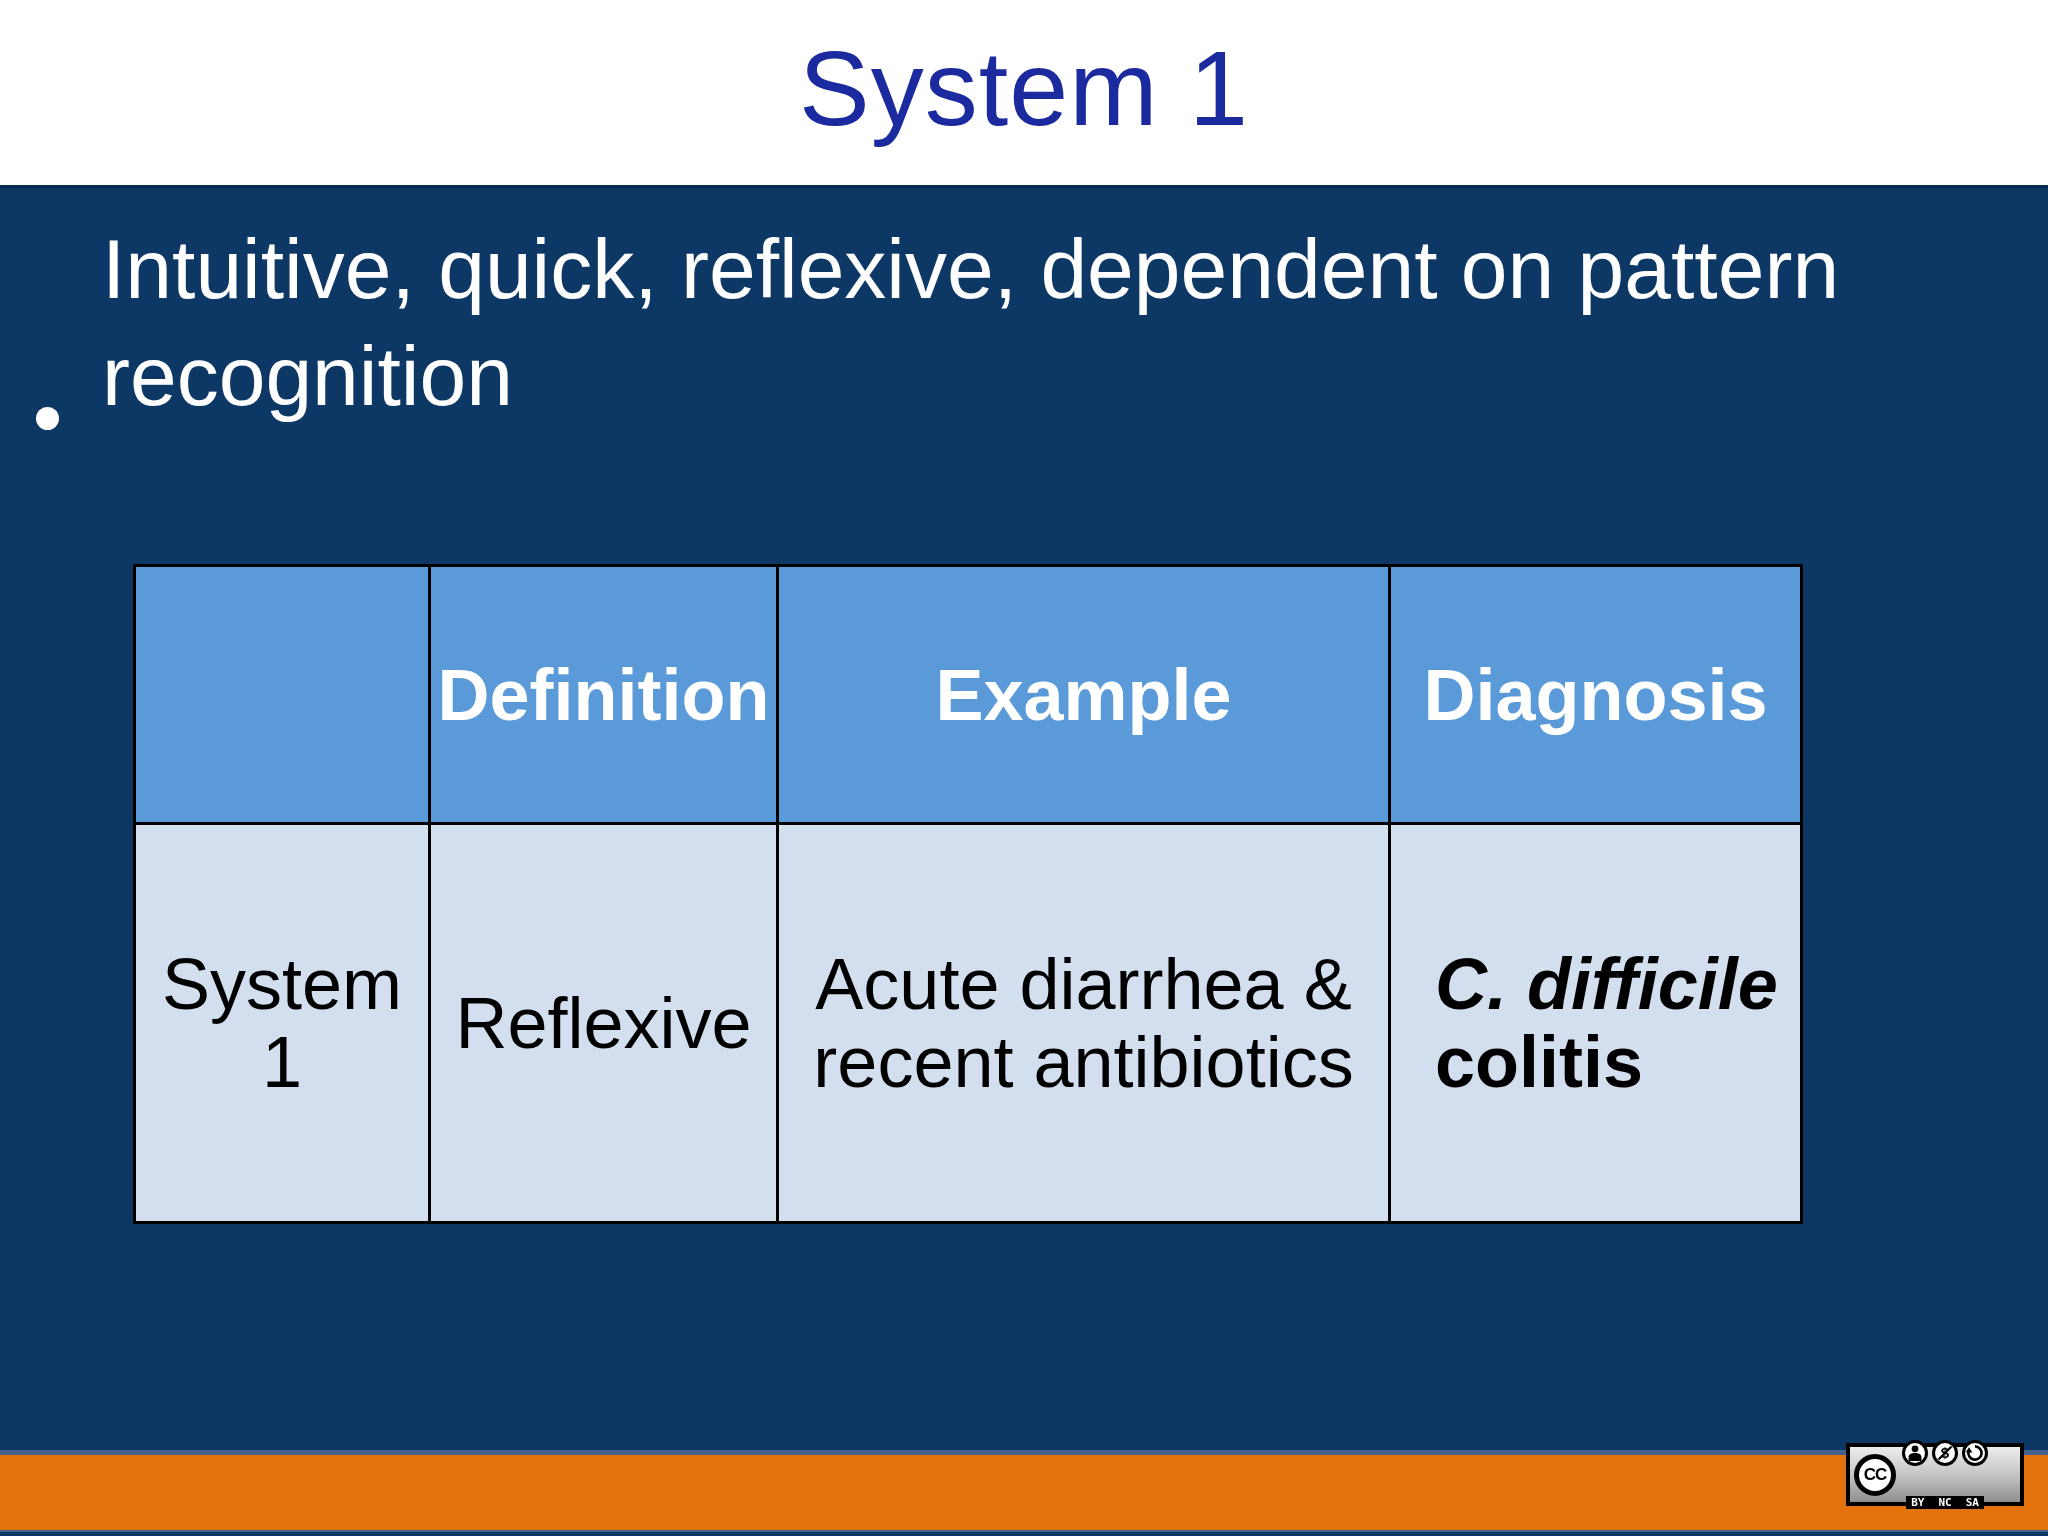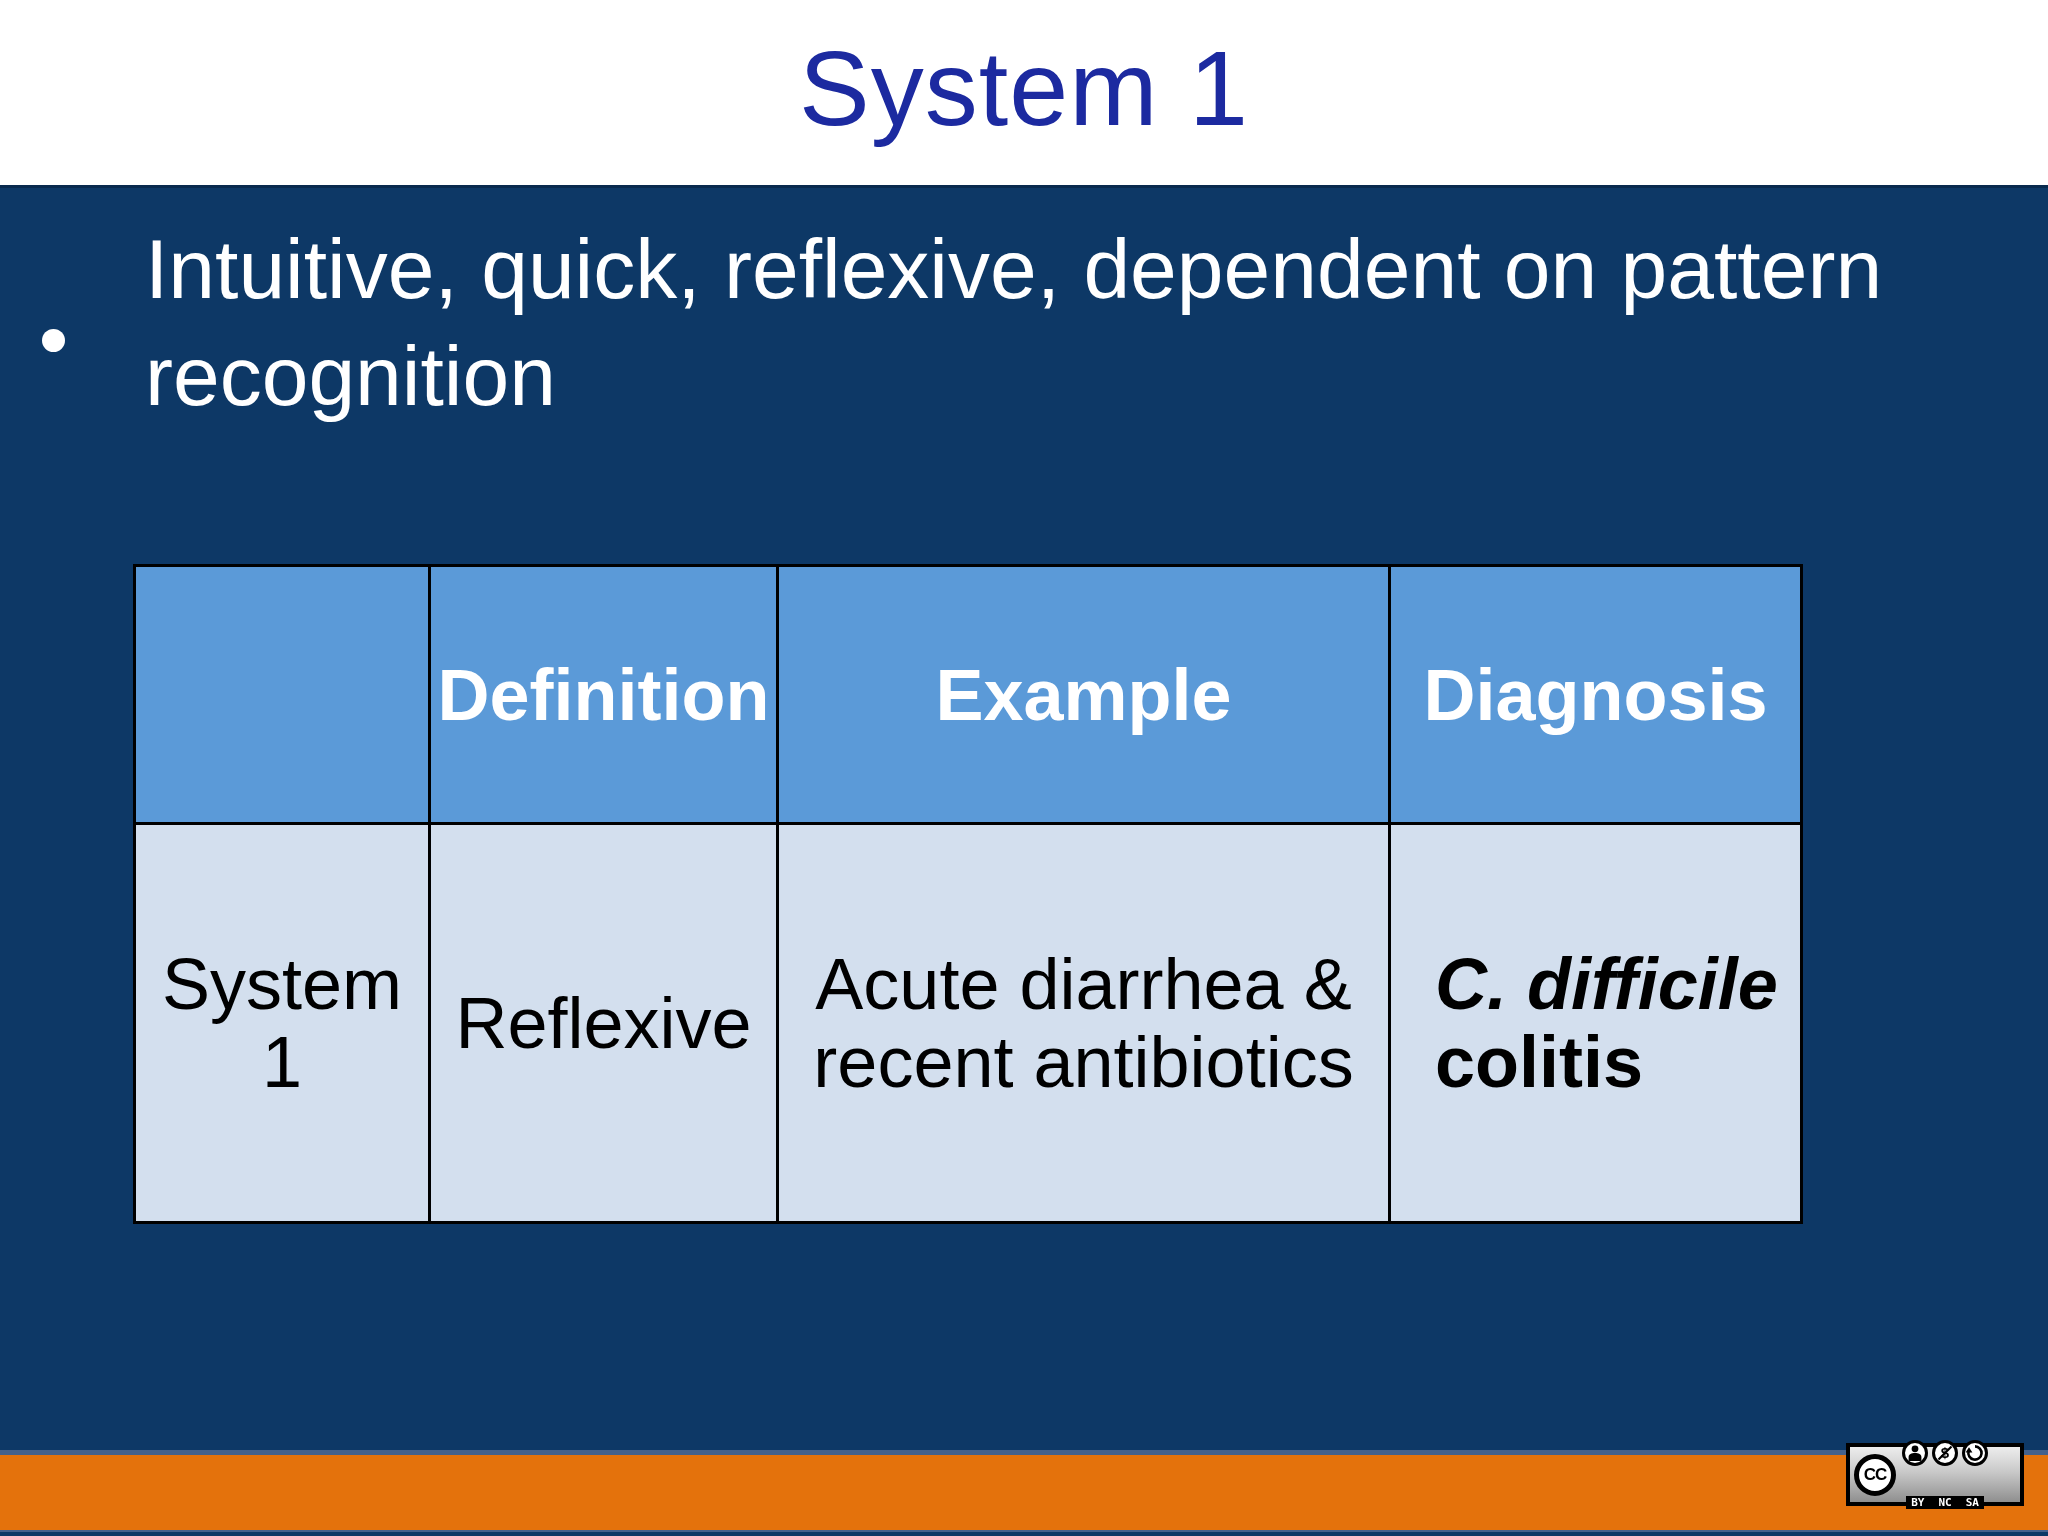--- a/index.html
+++ b/index.html
@@ -29,22 +29,22 @@
   
   .content {
     position: relative;
     flex: 1 1 auto;
     background: #0D3866;
     border-top: 3px solid #092A4E;
   }
 
   .bullet-item {
     position: absolute;
-    top: 28px; left: 42px; right: 80px;
-    display: flex; align-items: center; gap: 37px;
+    top: 28px; left: 36px; right: 80px;
+    display: flex; align-items: flex-end;
   }
   .bullet-dot {
     width: 23px; height: 23px; border-radius: 50%;
     background: #FFFFFF;
     margin-top: 34px;
     flex: 0 0 auto;
   }
   .bullet-text {
     margin-left: 43px;
     color: #FFFFFF;

